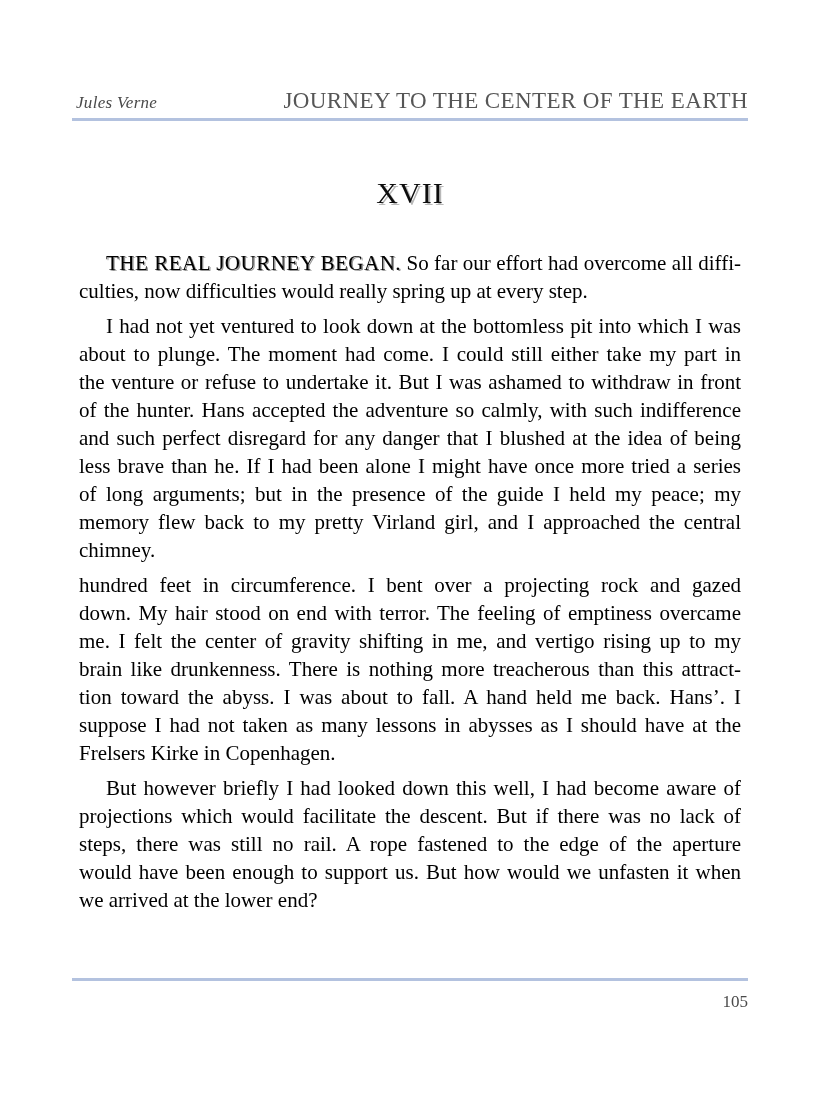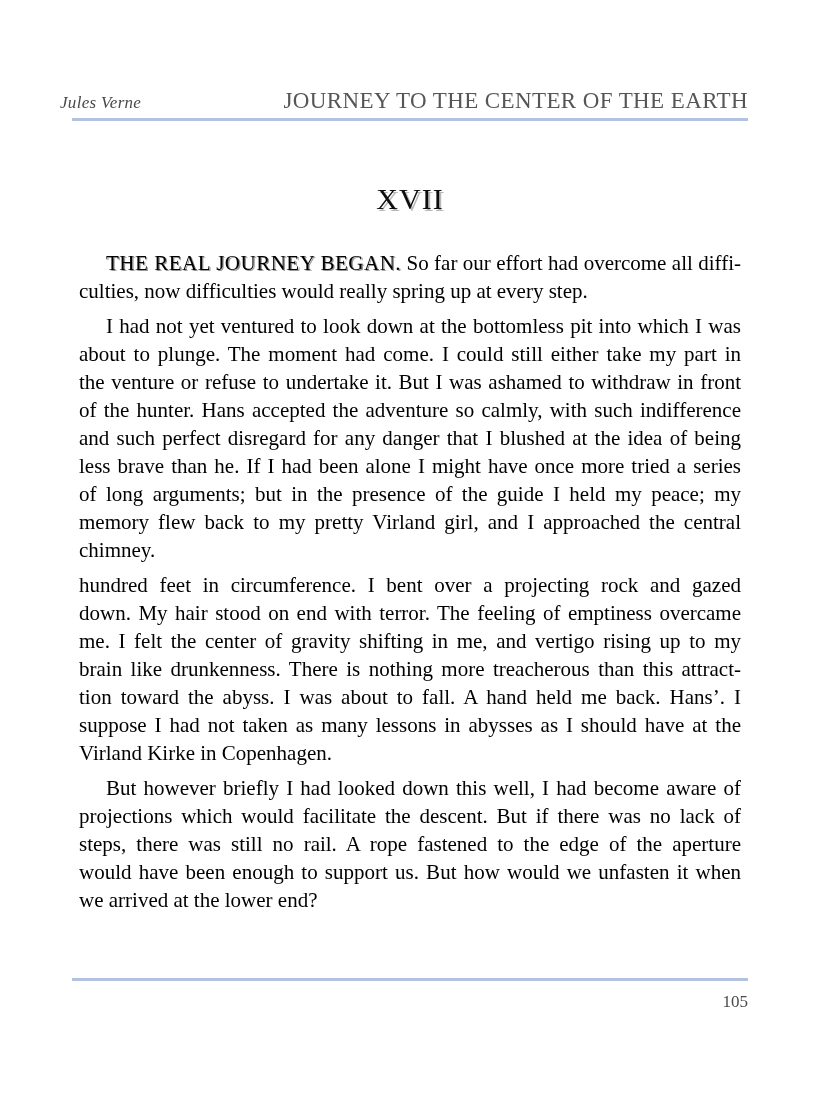--- a/index.html
+++ b/index.html
@@ -11,21 +11,21 @@
     position: relative;
     width: 820px;
     height: 1100px;
     background: #ffffff;
     font-family: "Liberation Serif", "DejaVu Serif", serif;
     overflow: hidden;
   }
   
   .header {
     position: absolute;
-    left: 60px;
+    left: 76px;
     right: 72px;
     top: 88px;
     display: flex;
     justify-content: space-between;
     align-items: baseline;
   }
   .header .author {
     font-style: italic;
     font-size: 17px;
     color: #4a4a4a;
@@ -44,21 +44,21 @@
     background: #b3c2df;
   }
   .header-rule { top: 118px; }
   .footer-rule { top: 978px; }
   
   .chapter {
     position: absolute;
     left: 0;
     right: 0;
     top: 176px;
-    margin: 6px;
+    margin: 0;
     text-align: center;
     font-size: 30px;
     font-weight: normal;
     letter-spacing: 1px;
     color: #0d0d0d;
     text-shadow: 2px 2px 0 #b8b8b8;
   }
   
   .body-text {
     position: absolute;
@@ -120,21 +120,21 @@
         <div class="line j">memory flew back to my pretty Virland girl, and I approached the central</div>
         <div class="line">chimney.</div>
       </div>
       <div class="paragraph">
         <div class="line j">hundred feet in circumference. I bent over a projecting rock and gazed</div>
         <div class="line j">down. My hair stood on end with terror. The feeling of emptiness overcame</div>
         <div class="line j">me. I felt the center of gravity shifting in me, and vertigo rising up to my</div>
         <div class="line j">brain like drunkenness. There is nothing more treacherous than this attract-</div>
         <div class="line j">tion toward the abyss. I was about to fall. A hand held me back. Hans’. I</div>
         <div class="line j">suppose I had not taken as many lessons in abysses as I should have at the</div>
-        <div class="line">Virland Kirke in Copenhagen.</div>
+        <div class="line">Frelsers Kirke in Copenhagen.</div>
       </div>
       <div class="paragraph">
         <div class="line j first">But however briefly I had looked down this well, I had become aware of</div>
         <div class="line j">projections which would facilitate the descent. But if there was no lack of</div>
         <div class="line j">steps, there was still no rail. A rope fastened to the edge of the aperture</div>
         <div class="line j">would have been enough to support us. But how would we unfasten it when</div>
         <div class="line">we arrived at the lower end?</div>
       </div>
     </div>
 

